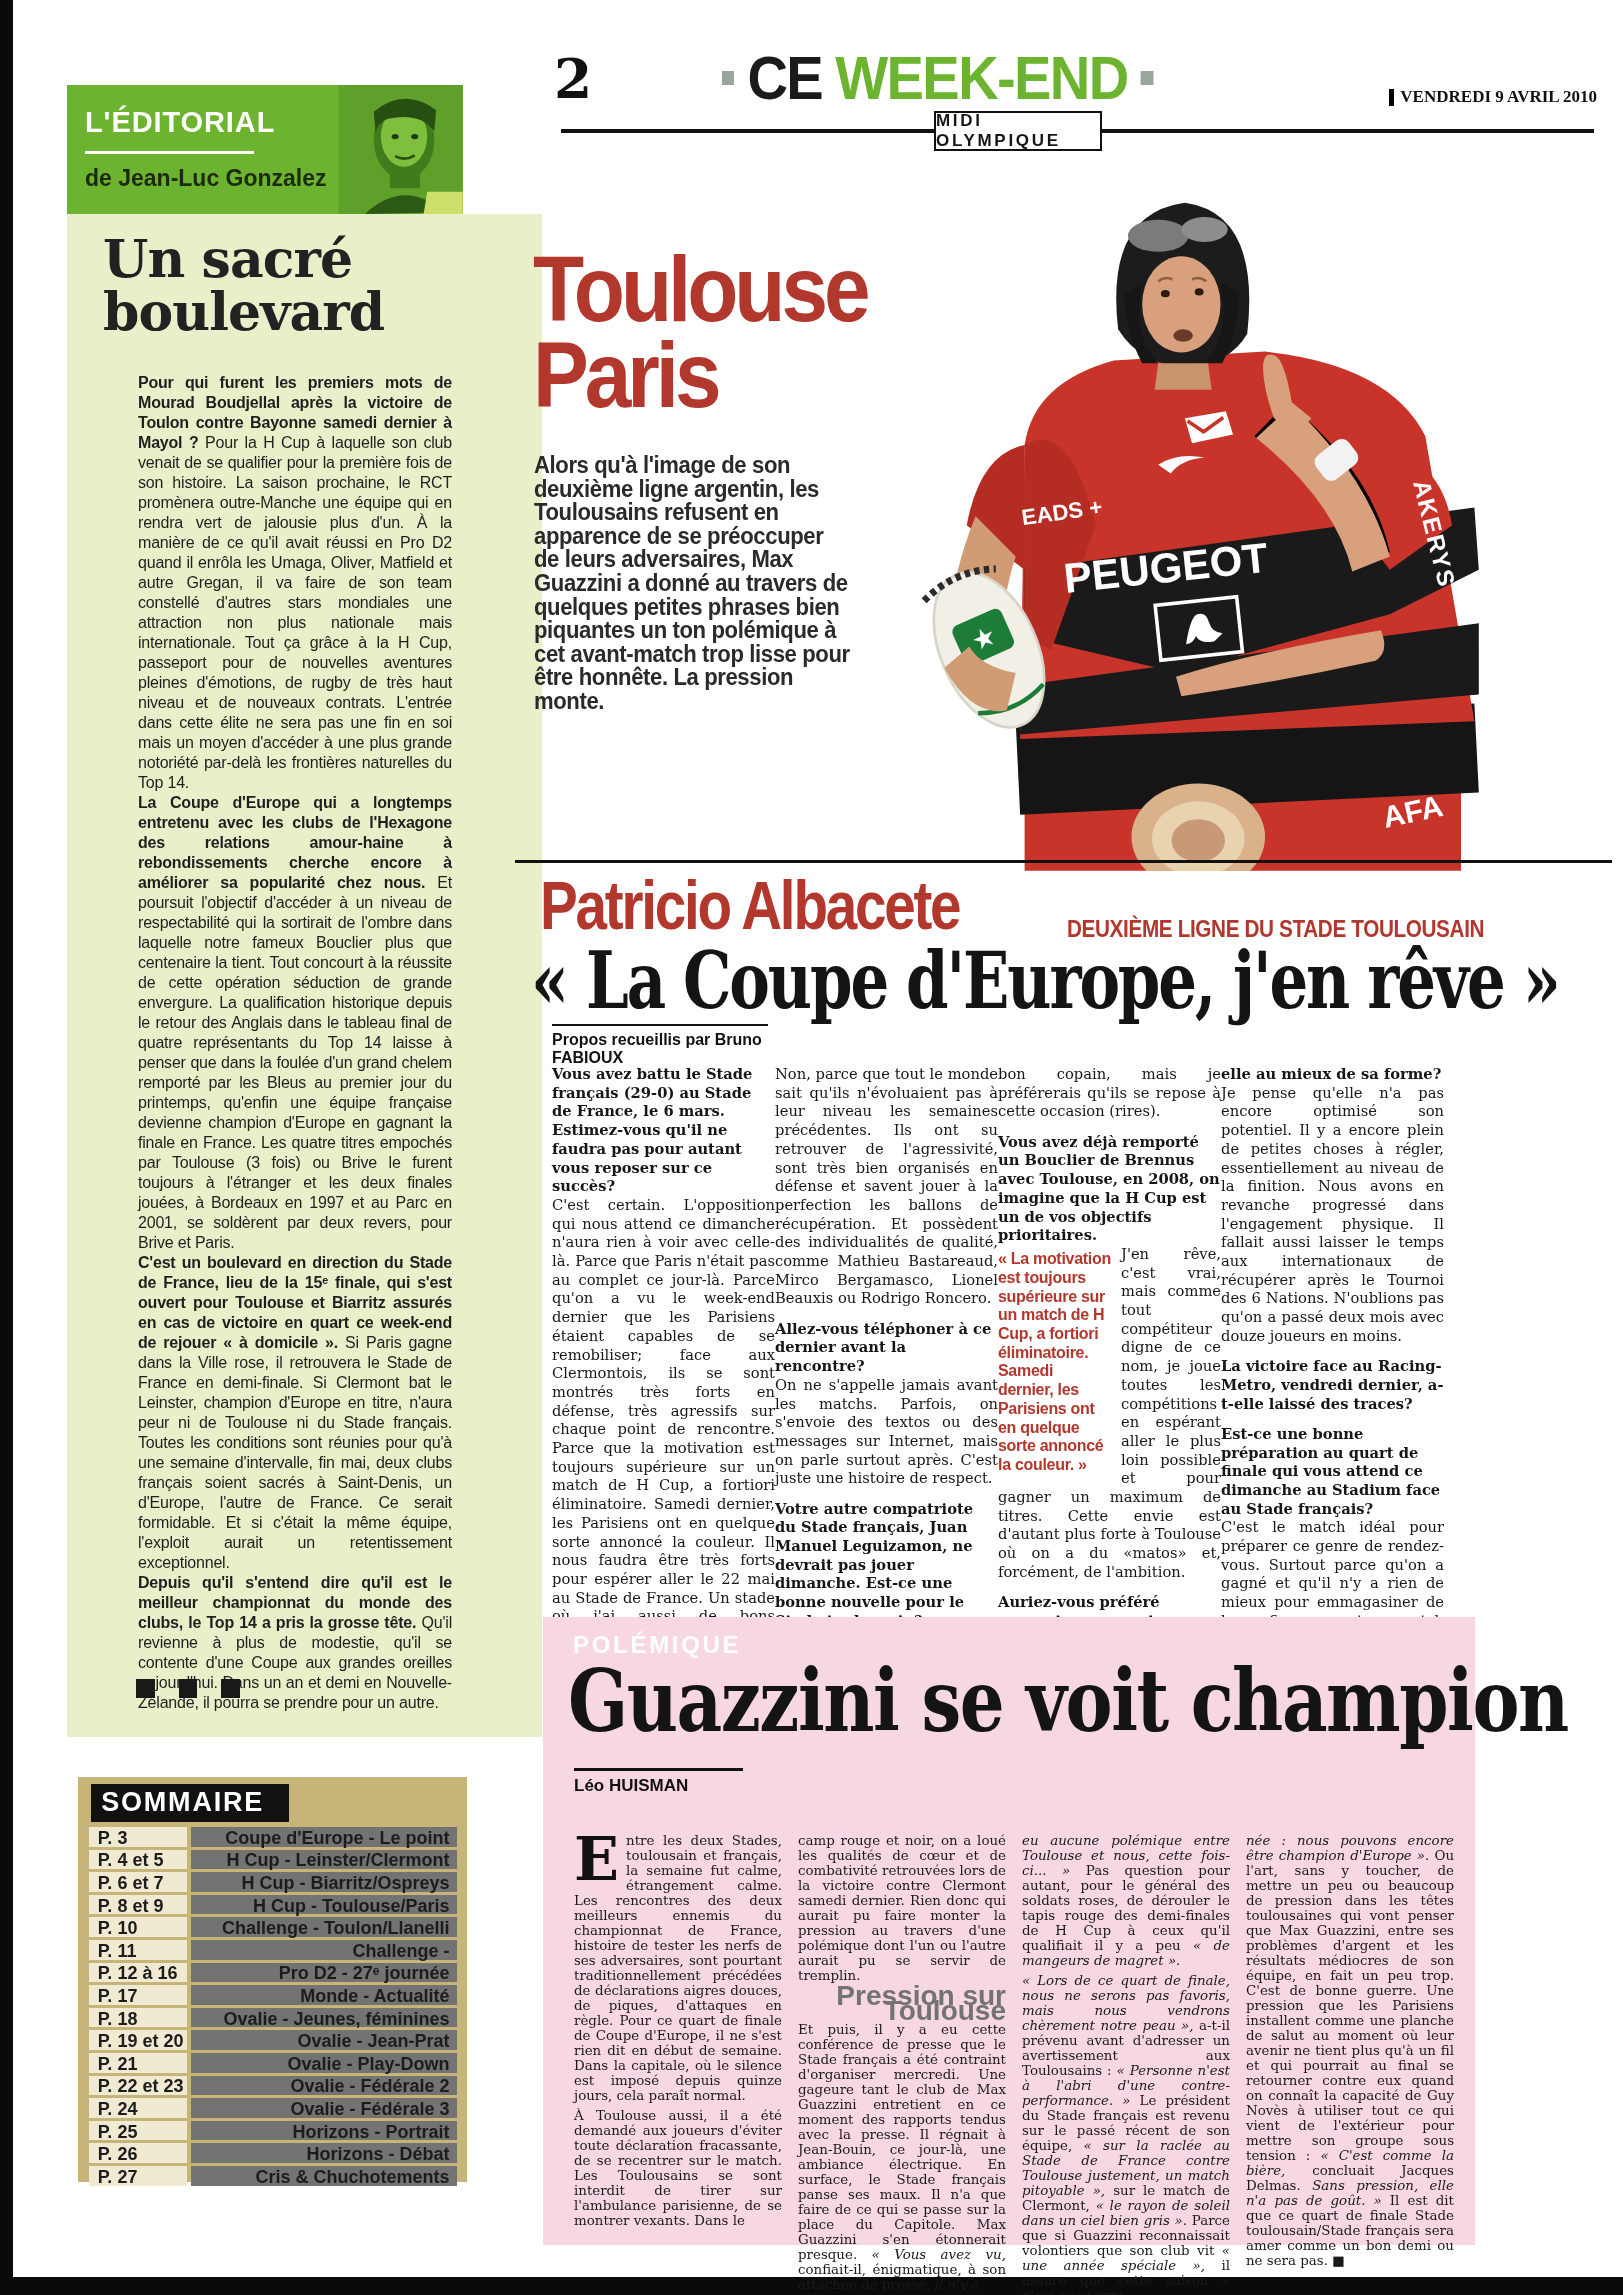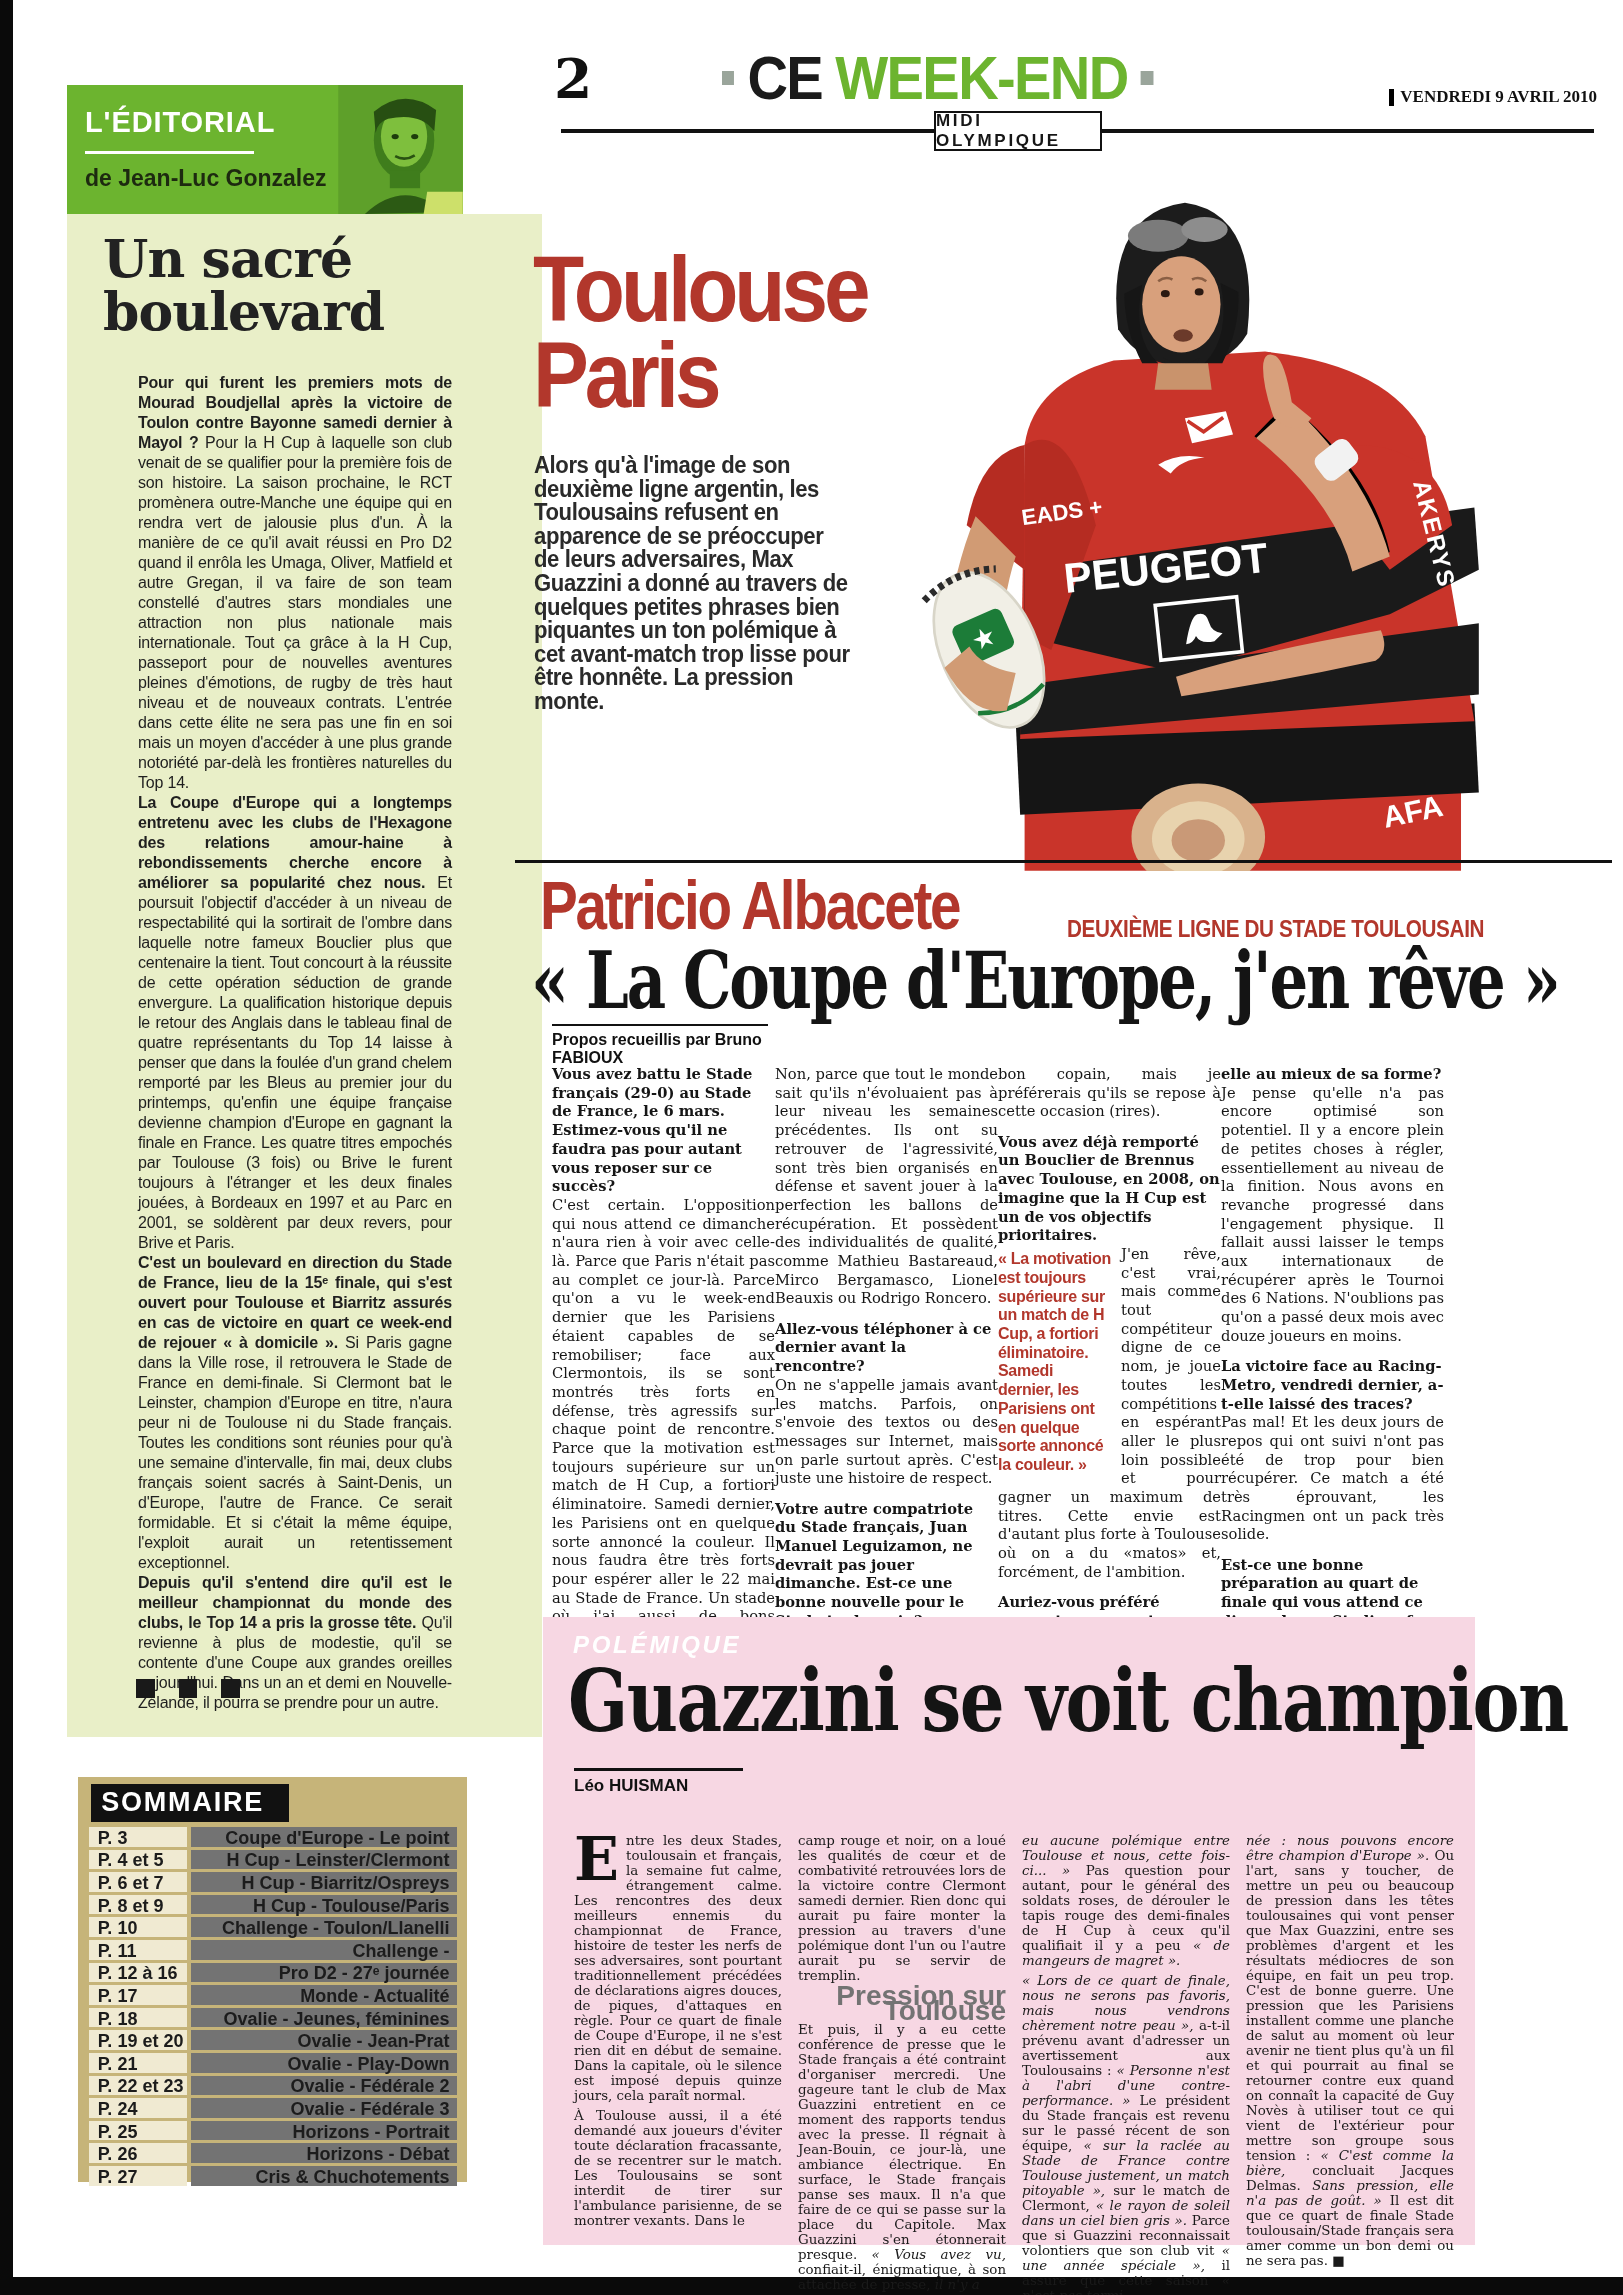--- a/index.html
+++ b/index.html
@@ -70,21 +70,21 @@
   .icol{width:223px;font-family:"DejaVu Serif",serif;font-size:14.7px;line-height:18.7px;color:#161616;
         text-align:justify;}
   .icol p{margin:0;}
   .icol p.q{font-weight:bold;margin-top:11.6px;text-align:left;}
   .icol p.q:first-child{margin-top:0;}
   .pull{float:left;width:114px;margin:5.3px 9px 1.8px 0;font-family:"Liberation Sans",sans-serif;
         font-weight:bold;font-size:16px;line-height:18.7px;letter-spacing:-0.3px;color:#b2372c;text-align:left;}
 
   
   .polemique{position:absolute;left:543px;top:1617px;width:932px;height:628px;background:#f7d7e3;}
-  .pol-label{position:absolute;left:30px;top:14.3px;font-weight:bold;font-size:24px;letter-spacing:2.7px;color:#fff;font-style:italic;}
+  .pol-label{position:absolute;left:30px;top:14.3px;font-weight:bold;font-size:24px;letter-spacing:2.7px;color:#fff;}
   .pol-head{position:absolute;left:25px;top:41px;font-family:"DejaVu Serif",serif;font-weight:bold;
             font-size:86px;line-height:1;letter-spacing:-1.8px;color:#141414;transform:scaleX(.82);
             transform-origin:left top;white-space:nowrap;}
   .pol-byline{position:absolute;left:31px;top:151px;width:169px;border-top:3.6px solid #111;
               padding-top:4.5px;font-weight:bold;font-size:17px;color:#111;}
   .pol-cols{position:absolute;left:31px;top:216px;width:882px;display:flex;gap:16px;}
   .pcol{width:208px;font-family:"DejaVu Serif",serif;font-size:13.4px;line-height:15px;color:#1a1a1a;
         text-align:justify;}
   .pcol p{margin:0 0 5.3px 0;}
   .pcol i{font-style:italic;}
@@ -307,21 +307,20 @@
         <div class="pull">« La motivation est toujours supérieure sur un match de H Cup, a fortiori éliminatoire. Samedi dernier, les Parisiens ont en quelque sorte annoncé la couleur. »</div>
         <p class="a">J'en rêve, c'est vrai, mais comme tout compétiteur digne de ce nom, je joue toutes les compétitions en espérant aller le plus loin possible et pour gagner un maximum de titres. Cette envie est d'autant plus forte à Toulouse où on a du «matos» et, forcément, de l'ambition.</p>
         <p class="q">Auriez-vous préféré rencontrer une autre équipe que Paris en quart?</p>
         <p class="a">À ce niveau, tous les adversaires sont difficiles à jouer, chaque équipe est en mesure de se transcender sur ce genre de rencontre.</p>
         <p class="q">Comment jugez-vous les dernières performances de Toulouse? Votre équipe est-</p>
       </div>
       <div class="icol">
         <p class="q">elle au mieux de sa forme?</p>
         <p class="a">Je pense qu'elle n'a pas encore optimisé son potentiel. Il y a encore plein de petites choses à régler, essentiellement au niveau de la finition. Nous avons en revanche progressé dans l'engagement physique. Il fallait aussi laisser le temps aux internationaux de récupérer après le Tournoi des 6 Nations. N'oublions pas qu'on a passé deux mois avec douze joueurs en moins.</p>
         <p class="q">La victoire face au Racing-Metro, vendredi dernier, a-t-elle laissé des traces?</p>
-        <p class="a">Pas mal! Et les deux jours de repos qui ont suivi n'ont pas été de trop pour bien récupérer. Ce match a été très éprouvant, les Racingmen ont un pack très solide.</p>
         <p class="q">Est-ce une bonne préparation au quart de finale qui vous attend ce dimanche au Stadium face au Stade français?</p>
         <p class="a">C'est le match idéal pour préparer ce genre de rendez-vous. Surtout parce qu'on a gagné et qu'il n'y a rien de mieux pour emmagasiner de la confiance avant un match de ce genre. ■</p>
       </div>
     </div>
 
   <div class="polemique">
     <div class="pol-label">POLÉMIQUE</div>
     <div class="pol-head">Guazzini se voit champion</div>
     <div class="pol-byline">Léo HUISMAN</div>
     <div class="pol-cols">

